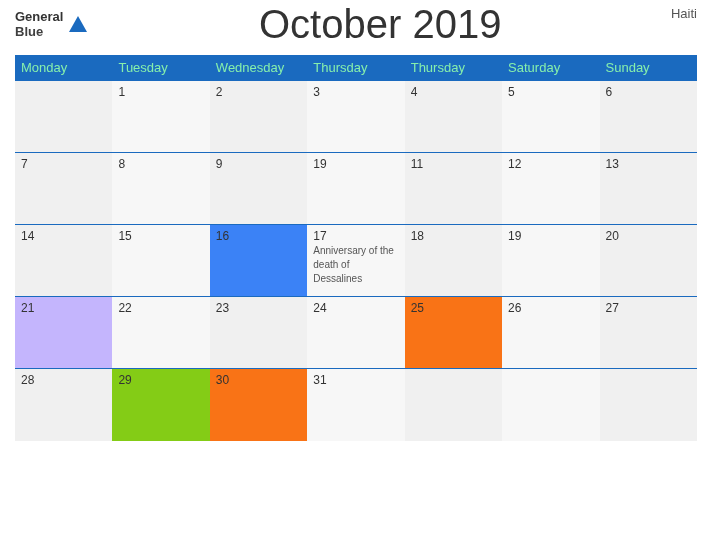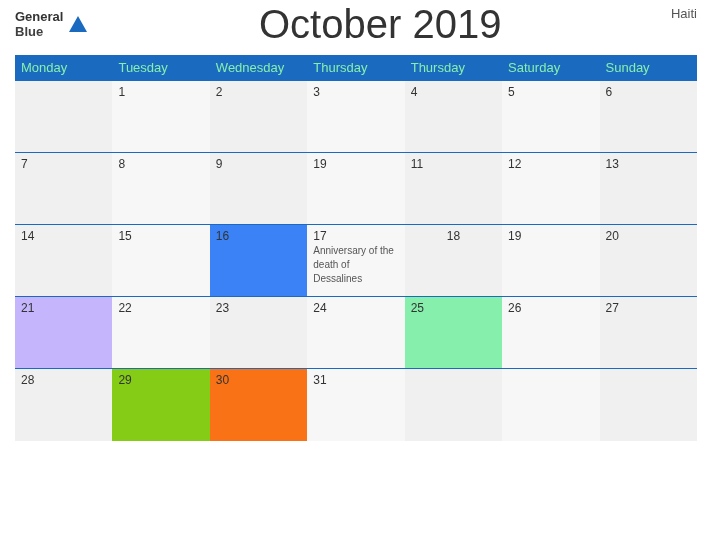--- a/index.html
+++ b/index.html
@@ -183,21 +183,21 @@
           <td style="background: rgb(240, 240, 240);">
             <span class="day-num">14</span>
           </td>
           <td style="background: rgb(247, 247, 247); margin-left: 19px;">
             <span class="day-num">15</span>
           </td>
           <td style="background: #3b82f6;">
             <span class="day-num">16</span>
           </td>
           <td style="background: rgb(247, 247, 247);"><span class="day-num">17</span><span class="event-text">Anniversary of the death of Dessalines</span></td>
-          <td style="background: rgb(240, 240, 240); text-align: center;">
+          <td style="background: rgb(240, 240, 240);">
             <span class="day-num">18</span>
           </td>
           <td style="background: rgb(247, 247, 247);">
             <span class="day-num">19</span>
           </td>
           <td style="background: rgb(240, 240, 240);">
             <span class="day-num">20</span>
           </td>
         </tr>
         <tr>
@@ -206,21 +206,21 @@
           </td>
           <td style="background: rgb(247, 247, 247);">
             <span class="day-num">22</span>
           </td>
           <td style="background: rgb(240, 240, 240);">
             <span class="day-num">23</span>
           </td>
           <td style="background: rgb(247, 247, 247);">
             <span class="day-num">24</span>
           </td>
-          <td style="background: #86efac;">
+          <td style="background: #f97316;">
             <span class="day-num">25</span>
           </td>
           <td style="background: rgb(247, 247, 247);">
             <span class="day-num">26</span>
           </td>
           <td style="background: rgb(240, 240, 240);">
             <span class="day-num">27</span>
           </td>
         </tr>
         <tr>

